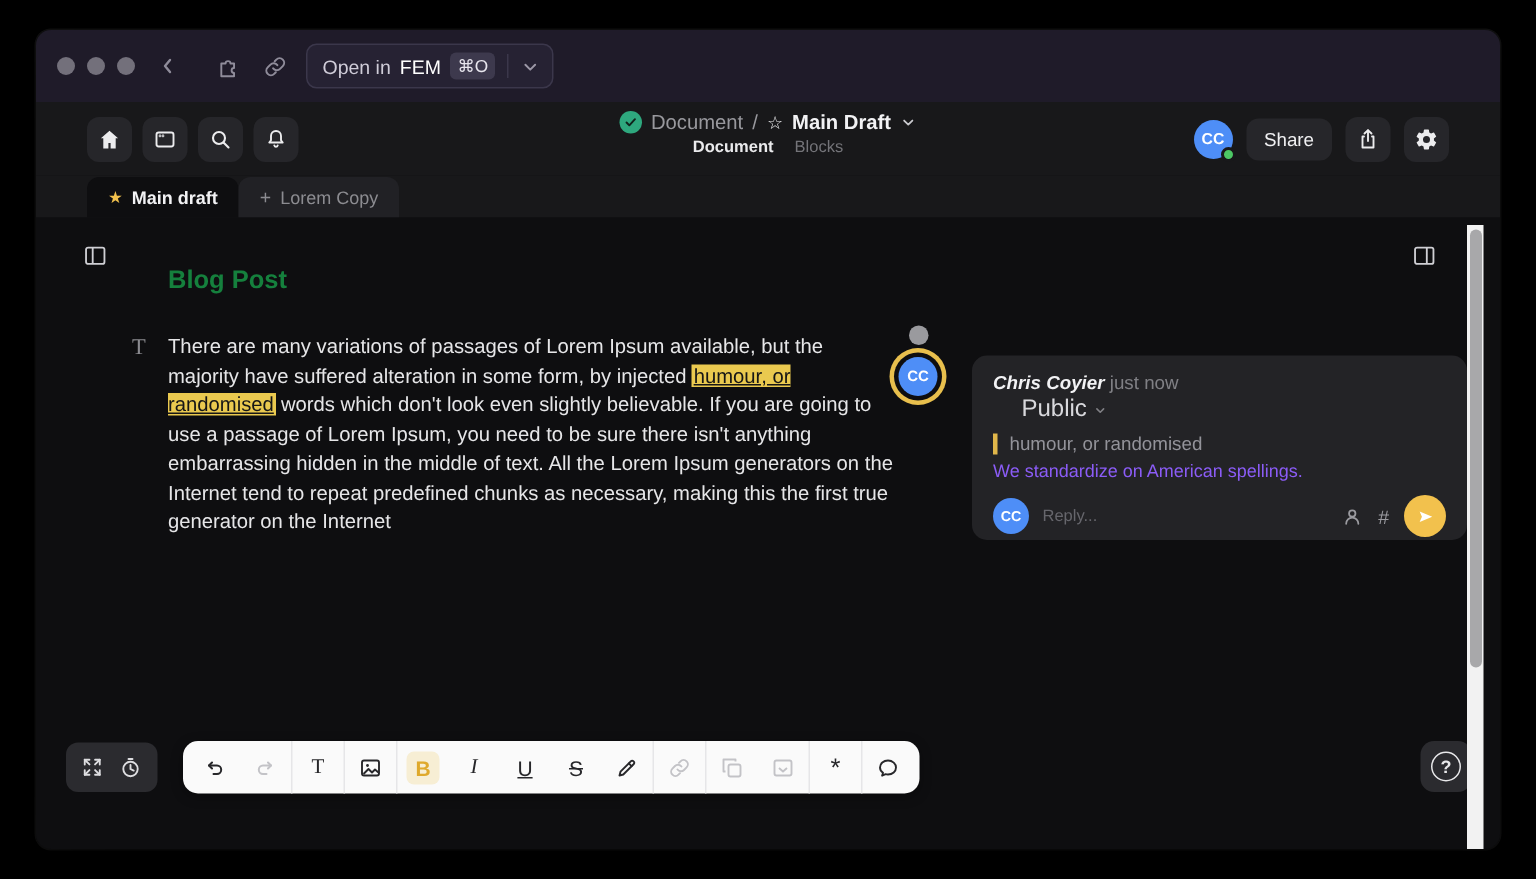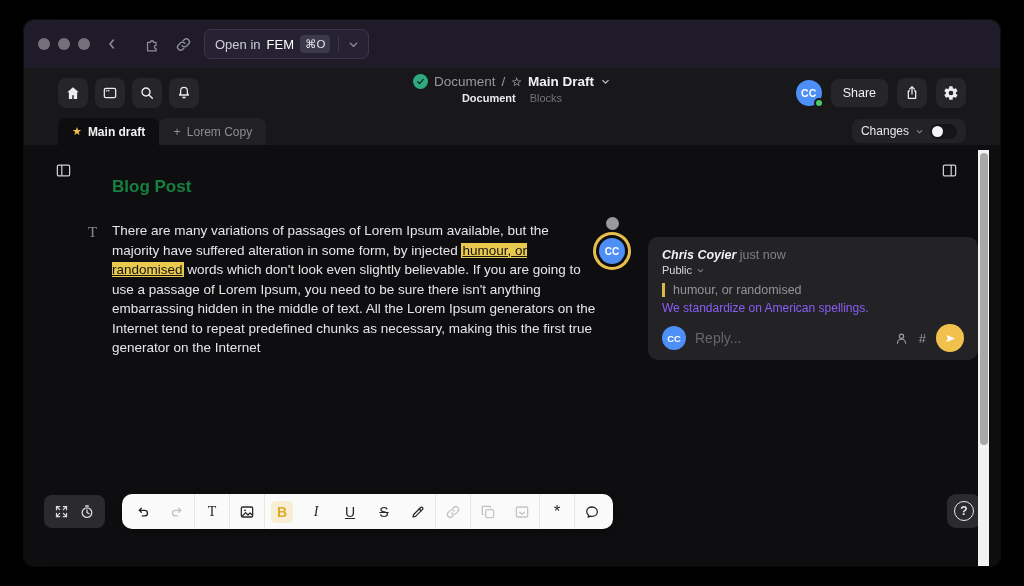--- a/index.html
+++ b/index.html
@@ -77,28 +77,28 @@
   .pin-dot { width:13px; height:13px; border-radius:50%; background:#9a9a9e; margin-bottom:4px; }
   .pin-avatar { width:26px; height:26px; border-radius:50%; background:#4e8ef7; color:#fff; font-size:10px; font-weight:700;
                 display:flex; align-items:center; justify-content:center;
                 box-shadow:0 0 0 3px #0e0e10, 0 0 0 6px #e8bf4d; margin:4px; }
 
   
   .comment-card { position:absolute; left:624px; top:92px; width:330px; height:123px; background:#232326;
                   border-radius:10px; padding:11px 14px 10px; }
   .c-head { font-size:12.5px; color:#808085; }
   .c-head b { color:#f2f2f4; font-weight:700;font-style:italic; }
-  .c-vis { display:flex; align-items:center; gap:4px; color:#d8d8dc; font-size:11px; margin-top:2px; }
+  .c-vis { display:flex; align-items:center; gap:4px; color:#d8d8dc; font-size:16px; margin-top:2px;margin-left:19px; }
   .c-vis svg { color:#808085; }
   .c-quote { border-left:3px solid #e0b64a; padding-left:8px; color:#93939a; font-size:12.5px; margin-top:7px; }
   .c-body { color:#8b5cf6; font-size:12px; margin-top:4px; }
   .reply-row { display:flex; align-items:center; gap:9px; margin-top:9px; }
   .reply-avatar { width:24px; height:24px; border-radius:50%; background:#4e8ef7; color:#fff; font-size:9.5px; font-weight:700;
                   display:flex; align-items:center; justify-content:center; flex:0 0 24px; }
-  .reply-input { flex:1; background:transparent; border:none; outline:none; color:#e8e8ea; font-size:14px;
+  .reply-input { flex:1; background:transparent; border:none; outline:none; color:#e8e8ea; font-size:11px;
                  font-family:inherit; min-width:0; }
   .reply-input::placeholder { color:#66666c; }
   .reply-icons { display:flex; align-items:center; gap:10px; color:#9b9ba0; }
   .hash { font-size:13px; }
   .send-btn { width:28px; height:28px; border-radius:50%; background:#f2c14d; display:flex; align-items:center; justify-content:center; }
 
   
   .bl-pill { position:absolute; left:20px; top:350px; height:33px; background:#2b2b2f; border-radius:8px;
              display:flex; align-items:center; gap:10px; padding:0 10px; color:#dddde0; }
   .fmt-toolbar { position:absolute; left:98px; top:349px; height:35px; background:#fafafa; border-radius:10px;
@@ -240,29 +240,20 @@
 
     <div class="tabbar">
       <div class="tab active">
         <span class="star-f">★</span>
         <span>Main draft</span>
       </div>
       <div class="tab inactive">
         <span class="plus">+</span>
         <span>Lorem Copy</span>
       </div>
-      <div class="changes-pill">
-        <span>Changes</span>
-        <svg width="9" height="9" viewBox="0 0 24 24" fill="none" stroke="#8c8c91" stroke-width="2.8" stroke-linecap="round" stroke-linejoin="round">
-            <polyline points="6,9.5 12,15.5 18,9.5"></polyline>
-          </svg>
-        <span class="toggle">
-            <span class="knob"></span>
-          </span>
-      </div>
     </div>
 
     <div class="content">
 
       <span class="panel-toggle left">
         <svg width="17" height="15" viewBox="0 0 24 22" fill="none" stroke="currentColor" stroke-width="1.8">
             <rect x="3" y="3" width="18" height="16" rx="2"></rect>
             <line x1="9.5" y1="3" x2="9.5" y2="19"></line>
           </svg>
       </span>

